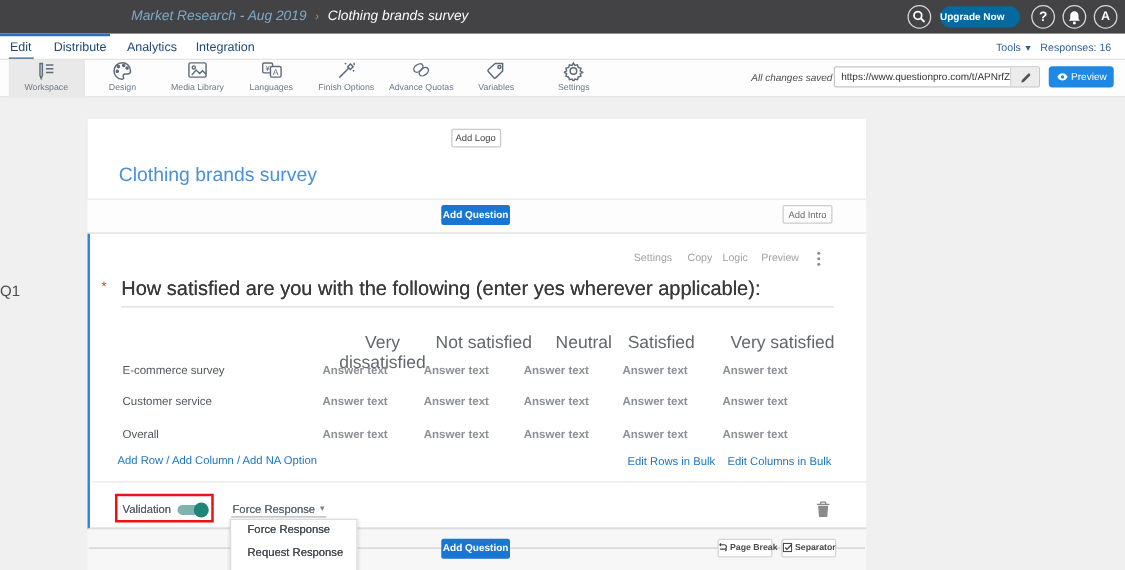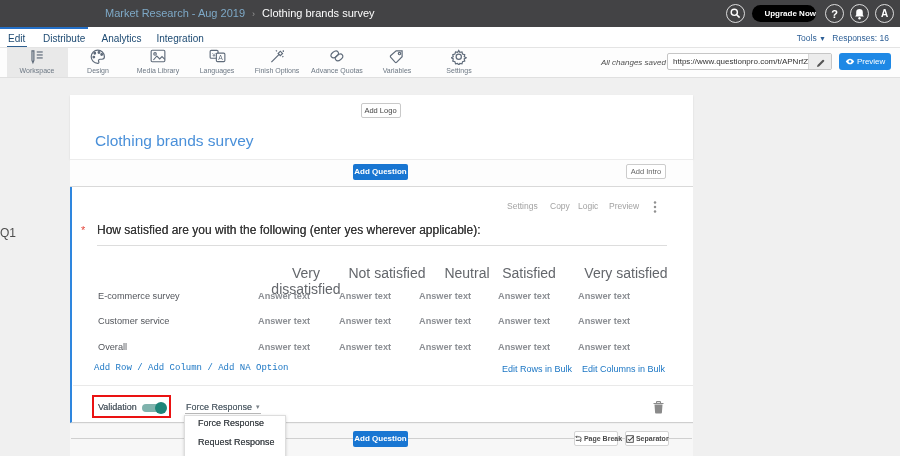--- a/index.html
+++ b/index.html
@@ -5,26 +5,26 @@
 * { margin:0; padding:0; box-sizing:border-box; }
 html,body { width:900px; height:456px; }
 body { font-family:"Liberation Sans",sans-serif; position:relative; background:#f0f0f0; overflow:hidden; }
 
 
 #topbar { position:absolute; left:0; top:0; width:900px; height:27px; background:#434345; }
 #logoblock { position:absolute; left:0; top:0; width:87px; height:27px; background:#1e88e5; }
 #logoblock svg { position:absolute; left:11px; top:6px; }
 #logoblock .txt { position:absolute; left:32px; top:0; line-height:27px; color:#fff; font-size:11px; }
 #logoblock .car { position:absolute; left:76px; top:0; line-height:27px; color:#fff; font-size:9px; }
-#crumbs { position:absolute; left:105px; top:0; line-height:27px; font-size:11px; white-space:nowrap; }
+#crumbs { position:absolute; left:105px; top:0; line-height:27px; font-size:11px; white-space:nowrap;font-style:italic; }
 #crumbs .b1 { color:#7ea9c7; }
 #crumbs .sep { color:#9a9a9a; margin:0 7px; font-size:9px; }
 #crumbs .b2 { color:#fdfdfd; }
 .tcir { position:absolute; top:4px; width:19px; height:19px; border:1px solid rgba(255,255,255,.8); border-radius:50%; color:#fff; text-align:center; }
-#upg { position:absolute; left:752px; top:5px; width:64px; height:17px; background:#000000; border-radius:9px; color:#fff; font-size:8px; font-weight:bold; text-align:right; line-height:17px; }
+#upg { position:absolute; left:752px; top:5px; width:64px; height:17px; background:#0369a1; border-radius:9px; color:#fff; font-size:8px; font-weight:bold; text-align:left; line-height:17px; }
 
 
 #navbar { position:absolute; left:0; top:27px; width:900px; height:21px; background:#fff; border-bottom:1px solid #e4e4e4; }
 #navbar .it { position:absolute; top:1px; line-height:21px; font-size:10px; font-weight:normal; color:#1d4a72; white-space:nowrap; }
 
 
 
 #toolbar { position:absolute; left:0; top:48px; width:900px; height:30px; background:#fdfdfd; border-bottom:1px solid #e0e0e0; }
 .tool { position:absolute; top:0; height:29px; text-align:center; }
 .tool .lbl { position:absolute; left:0; right:0; top:19px; font-size:7px; color:#6d7884; white-space:nowrap; }
@@ -42,28 +42,28 @@
 #title { position:absolute; left:95px; top:132px; font-size:15.5px; color:#4a90d9; }
 #strip { position:absolute; left:69.5px; top:158.5px; width:623px; height:28.5px; background:#fdfdfd; border-top:1px solid #ececec; border-bottom:1px solid #d9d9d9; }
 .addq { position:absolute; width:55px; height:16px; background:#1976d2; border-radius:2px; color:#fff; font-size:8px; font-weight:bold; text-align:center; line-height:16px; }
 #addintro { position:absolute; left:626px; top:164px; width:40px; height:15px; background:#fff; border:1px solid #ccc; border-radius:2px; font-size:7.5px; color:#666; text-align:center; line-height:13px; }
 
 #qblock { position:absolute; left:69.5px; top:187px; width:623px; height:235.5px; background:#fff; border-left:2.8px solid #2e86de; border-bottom:1px solid #cfcfcf; }
 #bstrip { position:absolute; left:69.5px; top:423.5px; width:623px; height:33px; background:#f7f7f7; }
 .qtools { position:absolute; top:201px; font-size:8.5px; color:#a2a2a2; }
 #qnum { position:absolute; left:0px; top:226px; font-size:12px; color:#4c4c4c; }
 #ast { position:absolute; left:81px; top:224px; font-size:11px; color:#e5483d; }
-#qtext { position:absolute; left:97px; top:223px; font-size:12px; color:#3a3a3a; text-shadow:0 0 0.5px #3a3a3a; }
+#qtext { position:absolute; left:97px; top:223px; font-size:16px; color:#3a3a3a; text-shadow:0 0 0.5px #3a3a3a; }
 #qline { position:absolute; left:97px; top:245px; width:570px; height:1px; background:#ddd; }
 
 .th { position:absolute; top:265px; width:96px; margin-left:-48px; text-align:center; font-size:14px; color:#63666b; }
 .rowlbl { position:absolute; left:98px; font-size:9.2px; color:#53565c; }
 .ans { position:absolute; width:96px; margin-left:-48px; text-align:left; font-size:9.2px; color:#8c8f94;font-weight:bold; }
 .blu { color:#1b76c4; font-size:9px !important; }
-#addrow { position:absolute; left:94px; top:363px; font-size:9.5px;font-family:Liberation Mono, monospace; }
+#addrow { position:absolute; left:94px; top:363px; font-size:9.5px; }
 #editrows { position:absolute; left:502px; top:364px; font-size:9px; }
 #editcols { position:absolute; left:582px; top:364px; font-size:9px; }
 #vdiv { position:absolute; left:72.5px; top:385px; width:620px; height:1px; background:#e9e9e9; }
 #redbox { position:absolute; left:92px; top:395px; width:79px; height:23px; border:2.5px solid #ea1212; background:#fff; }
 #vallbl { position:absolute; left:98px; top:402px; font-size:9px; color:#566069; text-shadow:0 0 0.4px #566069; }
 #tog { position:absolute; left:142px; top:404px; width:24px; height:8px; background:#7fb3ad; border-radius:4px; }
 #knob { position:absolute; left:155px; top:402px; width:12px; height:12px; background:#1e8579; border-radius:50%; }
 #fresp { position:absolute; left:186px; top:402px; font-size:9px; color:#5b6770; text-shadow:0 0 0.4px #5b6770; }
 #fcar { position:absolute; left:256px; top:403px; font-size:7px; color:#7a8288; }
 #fline { position:absolute; left:185px; top:413px; width:76px; height:1px; background:#b9b9b9; }

